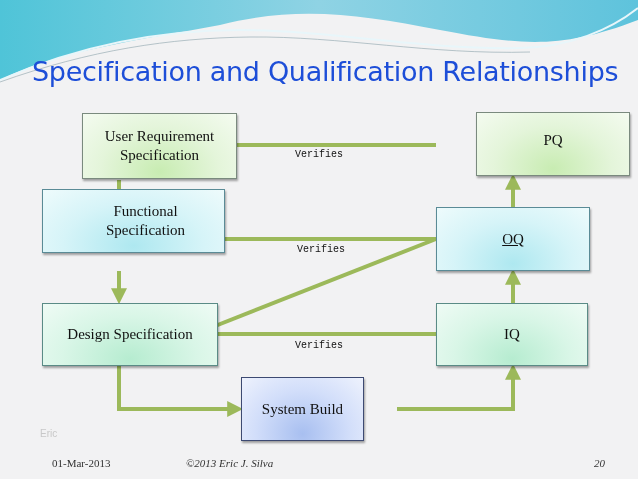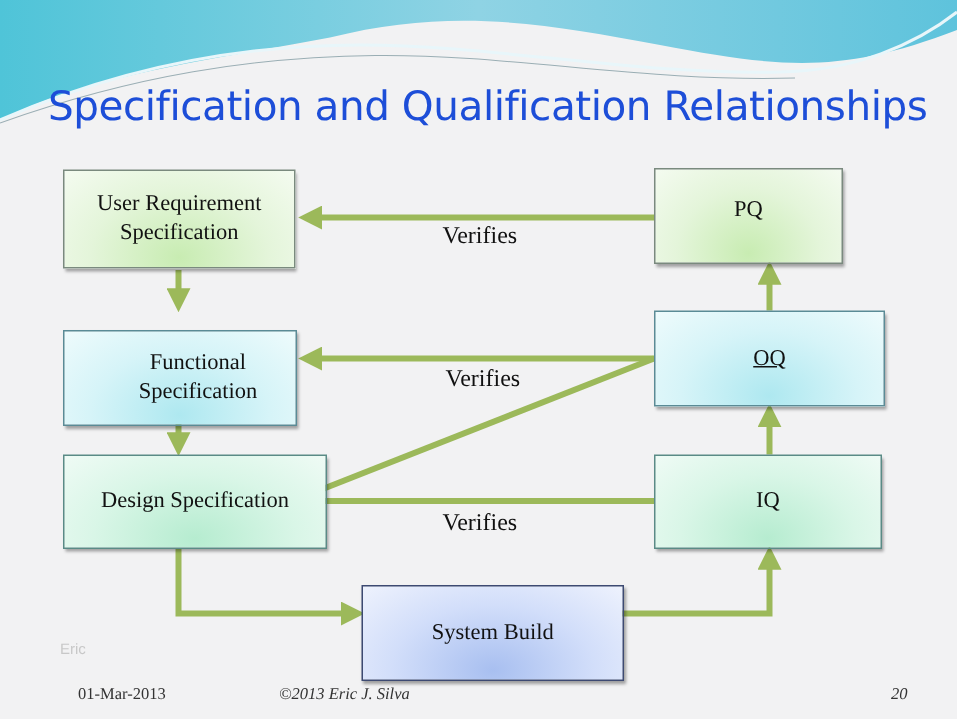--- a/index.html
+++ b/index.html
@@ -17,25 +17,25 @@
     font-size: 27px; color: #1d4ed8; letter-spacing: -0.3px;
     white-space: nowrap;
   }
   .box {
     position: absolute; box-sizing: border-box;
     border: 1px solid #7a8a7e;
     box-shadow: 1px 2px 2px rgba(0,0,0,0.35);
     display: flex; align-items: center; justify-content: center;
     text-align: center; font-size: 15px; color: #111; line-height: 19px;
   }
-  .green { background: radial-gradient(ellipse at 50% 90%, #c8ecb2 0%, #e4f5da 55%, #f4fbf0 100%); }
+  .green { background: radial-gradient(ellipse at 50% 90%, #c8ecb2 0%, #e4f5da 55%, #f4fbf0 100%); margin-left: 40px; }
   .cyan  { background: radial-gradient(ellipse at 50% 90%, #aee8f0 0%, #d6f4f8 55%, #eefbfc 100%); border-color:#5a8b96; }
   .teal  { background: radial-gradient(ellipse at 50% 90%, #b6ecd0 0%, #d9f6e7 55%, #effbf5 100%); border-color:#5a8b86; }
   .blue  { background: radial-gradient(ellipse at 50% 90%, #a8bff0 0%, #d2defa 55%, #eef2fd 100%); border-color:#3d4a72; }
-  .lbl { position: absolute; font-size: 16px; color: #111; white-space: nowrap; }
+  .lbl { position: absolute; font-size: 10px; color: #111; white-space: nowrap; font-family: Liberation Mono, monospace; }
   .arrows { position: absolute; left: 0; top: 0; width: 638px; height: 479px; }
   .footer { position: absolute; top: 457px; font-size: 11px; color: #333; white-space: nowrap; }
   .watermark { position: absolute; left: 40px; top: 428px; font-size: 10px; color: #c8c8c8; font-family: "Liberation Sans", sans-serif; }
 </style>
 </head>
 <body>
 
 <div class="slide">
 
   <svg class="wave" viewBox="0 0 638 90" preserveAspectRatio="none">
@@ -74,38 +74,38 @@
       <line x1="436" y1="145" x2="206" y2="145" marker-end="url(#ah)"></line>
       <line x1="436" y1="239" x2="206" y2="239" marker-end="url(#ah)"></line>
       <line x1="436" y1="239" x2="205" y2="330" marker-end="url(#ah)"></line>
       <line x1="436" y1="334" x2="206" y2="334" marker-end="url(#ah)"></line>
     </g>
   </svg>
 
   <div class="box green" style="left:42px;top:113px;width:155px;height:66px;">
     <div><span>User Requirement</span><br><span>Specification</span></div>
   </div>
-  <div class="box cyan" style="left:42px;top:220px;width:156px;height:64px;padding-left:24px;">
+  <div class="box cyan" style="left:42px;top:189px;width:183px;height:64px;padding-left:24px;">
     <div><span>Functional</span><br><span>Specification</span></div>
   </div>
   <div class="box teal" style="left:42px;top:303px;width:176px;height:63px;">
     <span>Design Specification</span>
   </div>
 
-  <div class="box green" style="left:436px;top:112px;width:126px;height:64px;">
+  <div class="box green" style="left:436px;top:112px;width:154px;height:64px;">
     <span style="margin-top:-8px;">PQ</span>
   </div>
   <div class="box cyan" style="left:436px;top:207px;width:154px;height:64px;text-decoration:underline;">
     <span>OQ</span>
   </div>
   <div class="box teal" style="left:436px;top:303px;width:152px;height:63px;">
     <span>IQ</span>
   </div>
 
-  <div class="box blue" style="left:241px;top:377px;width:175px;height:64px;margin-top:13px;">
+  <div class="box blue" style="left:241px;top:377px;width:123px;height:64px;">
     <span>System Build</span>
   </div>
 
   <div class="lbl" style="left:295px;top:149px;">Verifies</div>
   <div class="lbl" style="left:297px;top:244px;">Verifies</div>
   <div class="lbl" style="left:295px;top:340px;">Verifies</div>
 
   <div class="watermark">Eric</div>
 
   <div class="footer" style="left:32px;padding-left:20px;">01-Mar-2013</div>

